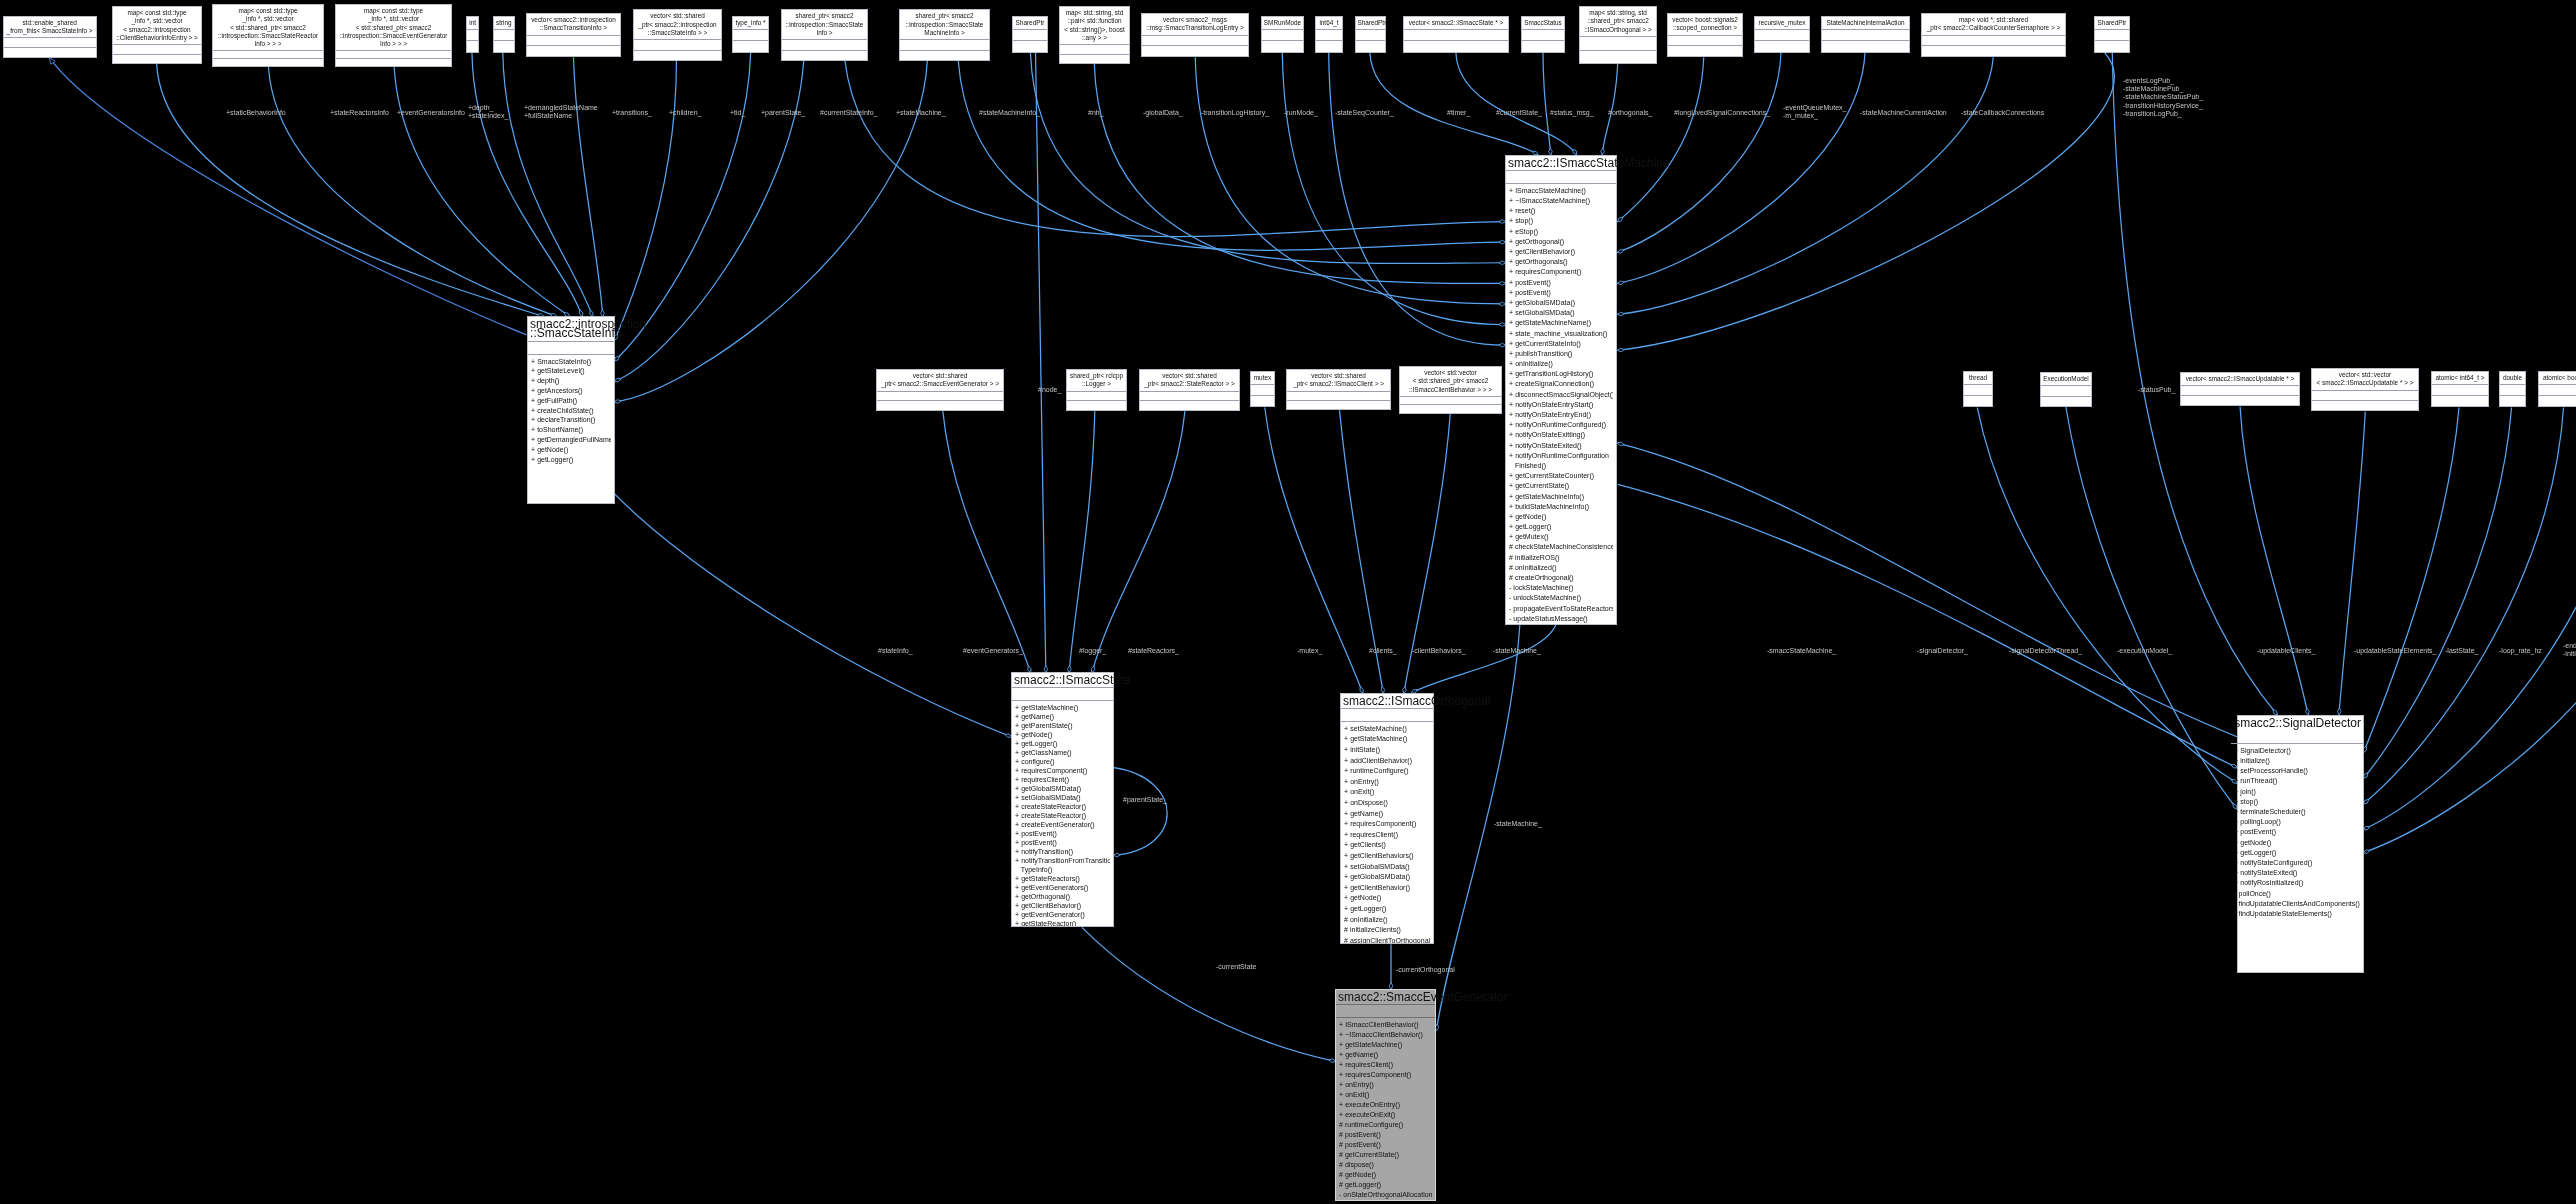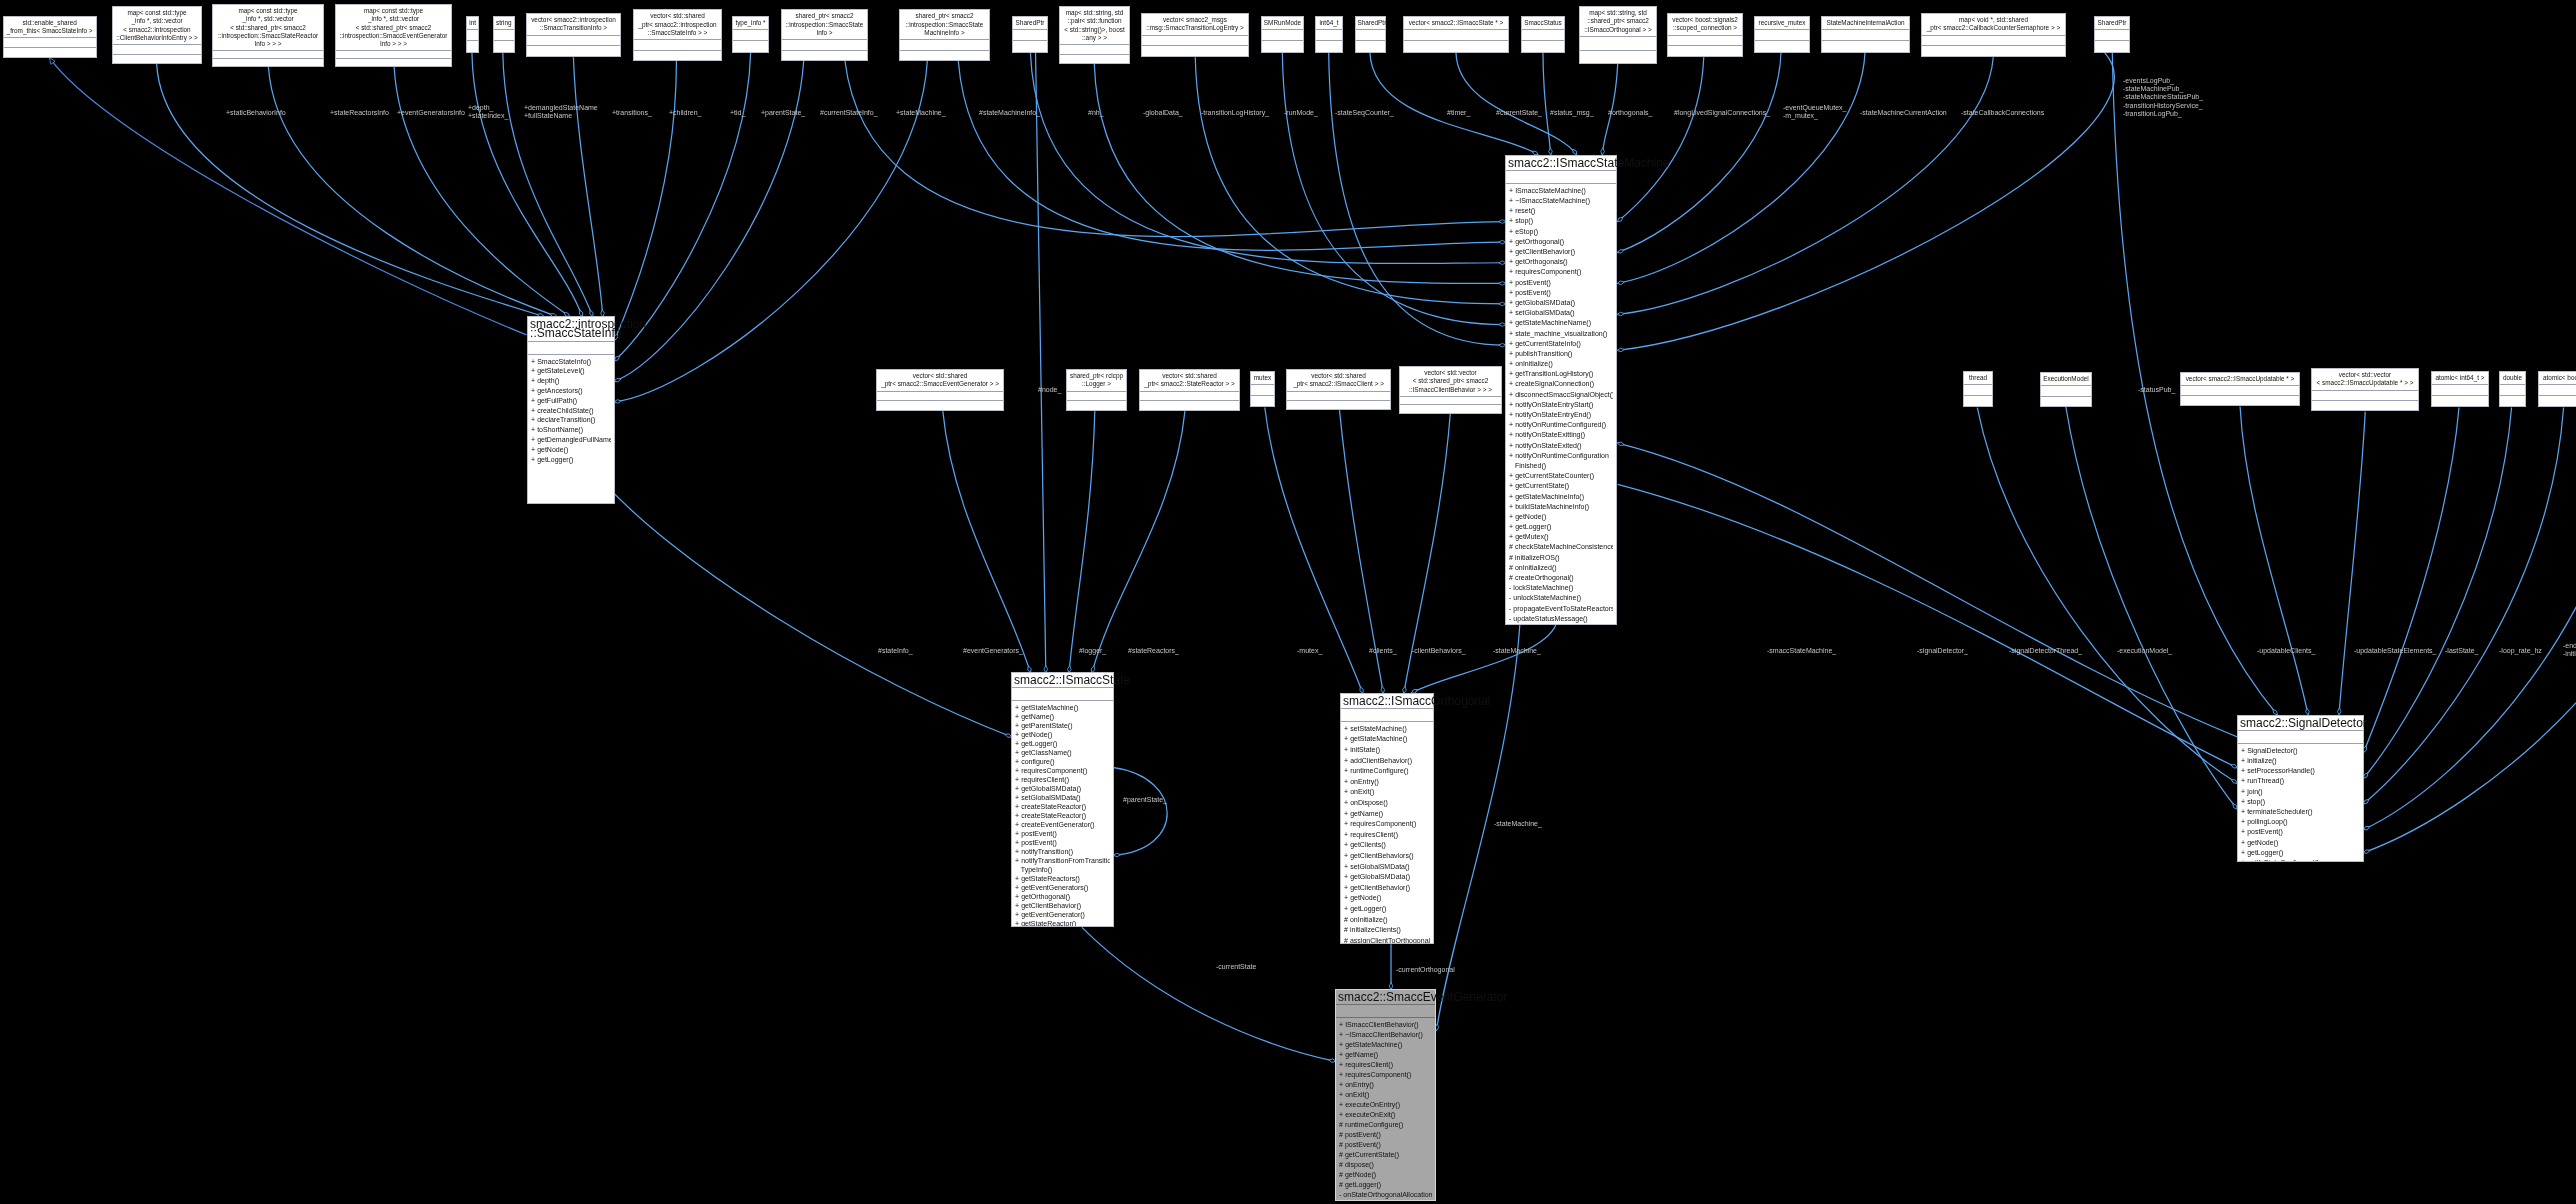--- a/index.html
+++ b/index.html
@@ -417,21 +417,21 @@
         <div class="sec attrs"></div>
         <div class="sec methods"><div class="mrow" style="line-height: 10.6px; height: 10.6px;">+ setStateMachine()</div><div class="mrow" style="line-height: 10.6px; height: 10.6px;">+ getStateMachine()</div><div class="mrow" style="line-height: 10.6px; height: 10.6px;">+ initState()</div><div class="mrow" style="line-height: 10.6px; height: 10.6px;">+ addClientBehavior()</div><div class="mrow" style="line-height: 10.6px; height: 10.6px;">+ runtimeConfigure()</div><div class="mrow" style="line-height: 10.6px; height: 10.6px;">+ onEntry()</div><div class="mrow" style="line-height: 10.6px; height: 10.6px;">+ onExit()</div><div class="mrow" style="line-height: 10.6px; height: 10.6px;">+ onDispose()</div><div class="mrow" style="line-height: 10.6px; height: 10.6px;">+ getName()</div><div class="mrow" style="line-height: 10.6px; height: 10.6px;">+ requiresComponent()</div><div class="mrow" style="line-height: 10.6px; height: 10.6px;">+ requiresClient()</div><div class="mrow" style="line-height: 10.6px; height: 10.6px;">+ getClients()</div><div class="mrow" style="line-height: 10.6px; height: 10.6px;">+ getClientBehaviors()</div><div class="mrow" style="line-height: 10.6px; height: 10.6px;">+ setGlobalSMData()</div><div class="mrow" style="line-height: 10.6px; height: 10.6px;">+ getGlobalSMData()</div><div class="mrow" style="line-height: 10.6px; height: 10.6px;">+ getClientBehavior()</div><div class="mrow" style="line-height: 10.6px; height: 10.6px;">+ getNode()</div><div class="mrow" style="line-height: 10.6px; height: 10.6px;">+ getLogger()</div><div class="mrow" style="line-height: 10.6px; height: 10.6px;"># onInitialize()</div><div class="mrow" style="line-height: 10.6px; height: 10.6px;"># initializeClients()</div><div class="mrow" style="line-height: 10.6px; height: 10.6px;"># assignClientToOrthogonal()</div></div>
       </div>
       <div class="cls focal" style="left: 1335px; top: 989px; width: 101px; height: 212px;">
         <div class="title">
           <div>smacc2::SmaccEventGenerator</div>
         </div>
         <div class="sec attrs"></div>
         <div class="sec methods"><div class="mrow" style="line-height: 10px; height: 10px;">+ ISmaccClientBehavior()</div><div class="mrow" style="line-height: 10px; height: 10px;">+ ~ISmaccClientBehavior()</div><div class="mrow" style="line-height: 10px; height: 10px;">+ getStateMachine()</div><div class="mrow" style="line-height: 10px; height: 10px;">+ getName()</div><div class="mrow" style="line-height: 10px; height: 10px;">+ requiresClient()</div><div class="mrow" style="line-height: 10px; height: 10px;">+ requiresComponent()</div><div class="mrow" style="line-height: 10px; height: 10px;">+ onEntry()</div><div class="mrow" style="line-height: 10px; height: 10px;">+ onExit()</div><div class="mrow" style="line-height: 10px; height: 10px;">+ executeOnEntry()</div><div class="mrow" style="line-height: 10px; height: 10px;">+ executeOnExit()</div><div class="mrow" style="line-height: 10px; height: 10px;"># runtimeConfigure()</div><div class="mrow" style="line-height: 10px; height: 10px;"># postEvent()</div><div class="mrow" style="line-height: 10px; height: 10px;"># postEvent()</div><div class="mrow" style="line-height: 10px; height: 10px;"># getCurrentState()</div><div class="mrow" style="line-height: 10px; height: 10px;"># dispose()</div><div class="mrow" style="line-height: 10px; height: 10px;"># getNode()</div><div class="mrow" style="line-height: 10px; height: 10px;"># getLogger()</div><div class="mrow" style="line-height: 10px; height: 10px;">- onStateOrthogonalAllocation()</div></div>
       </div>
-      <div class="cls" style="left: 2237px; top: 715px; width: 127px; height: 147px;">
+      <div class="cls" style="left: 2237px; top: 715px; width: 127px; height: 258px; align-items: flex-end;">
         <div class="title">
           <div>smacc2::SignalDetector</div>
         </div>
         <div class="sec attrs"></div>
         <div class="sec methods"><div class="mrow" style="line-height: 10.2px; height: 10.2px;">+ SignalDetector()</div><div class="mrow" style="line-height: 10.2px; height: 10.2px;">+ initialize()</div><div class="mrow" style="line-height: 10.2px; height: 10.2px;">+ setProcessorHandle()</div><div class="mrow" style="line-height: 10.2px; height: 10.2px;">+ runThread()</div><div class="mrow" style="line-height: 10.2px; height: 10.2px;">+ join()</div><div class="mrow" style="line-height: 10.2px; height: 10.2px;">+ stop()</div><div class="mrow" style="line-height: 10.2px; height: 10.2px;">+ terminateScheduler()</div><div class="mrow" style="line-height: 10.2px; height: 10.2px;">+ pollingLoop()</div><div class="mrow" style="line-height: 10.2px; height: 10.2px;">+ postEvent()</div><div class="mrow" style="line-height: 10.2px; height: 10.2px;">+ getNode()</div><div class="mrow" style="line-height: 10.2px; height: 10.2px;">+ getLogger()</div><div class="mrow" style="line-height: 10.2px; height: 10.2px;">+ notifyStateConfigured()</div><div class="mrow" style="line-height: 10.2px; height: 10.2px;">+ notifyStateExited()</div><div class="mrow" style="line-height: 10.2px; height: 10.2px;">+ notifyRosInitialized()</div><div class="mrow" style="line-height: 10.2px; height: 10.2px;">- pollOnce()</div><div class="mrow" style="line-height: 10.2px; height: 10.2px;">- findUpdatableClientsAndComponents()</div><div class="mrow" style="line-height: 10.2px; height: 10.2px;">- findUpdatableStateElements()</div></div>
       </div>
     </div>
   <div id="label-layer">
       <div class="elabel" style="left: 226px; top: 109px;"><div>+staticBehaviorInfo</div></div>
       <div class="elabel" style="left: 330px; top: 109px;"><div>+stateReactorsInfo</div></div>

